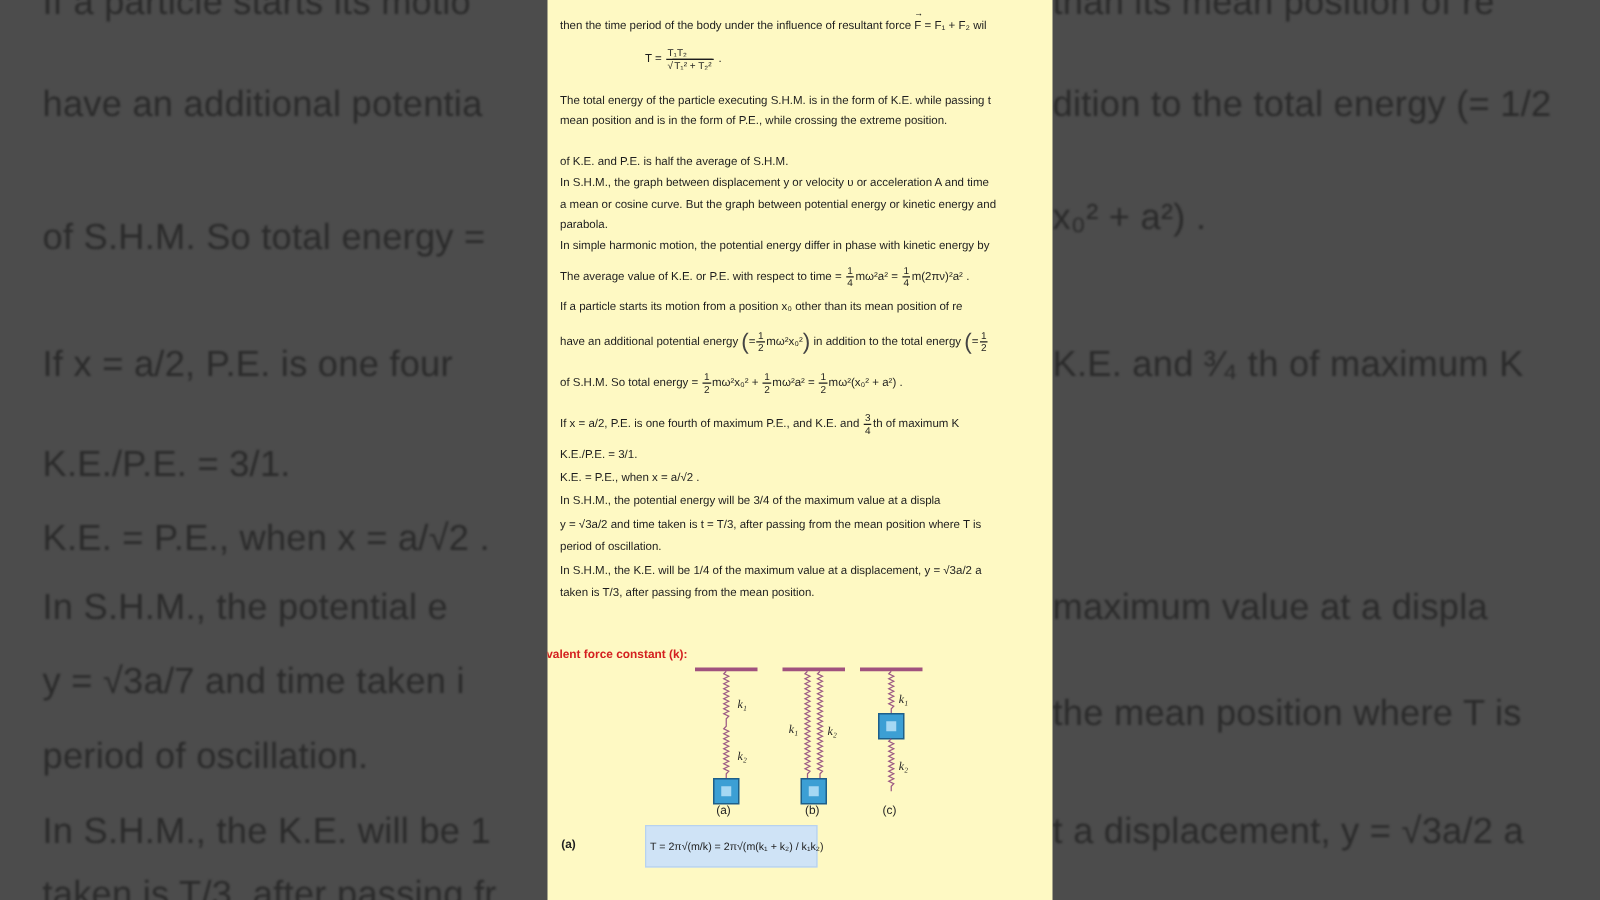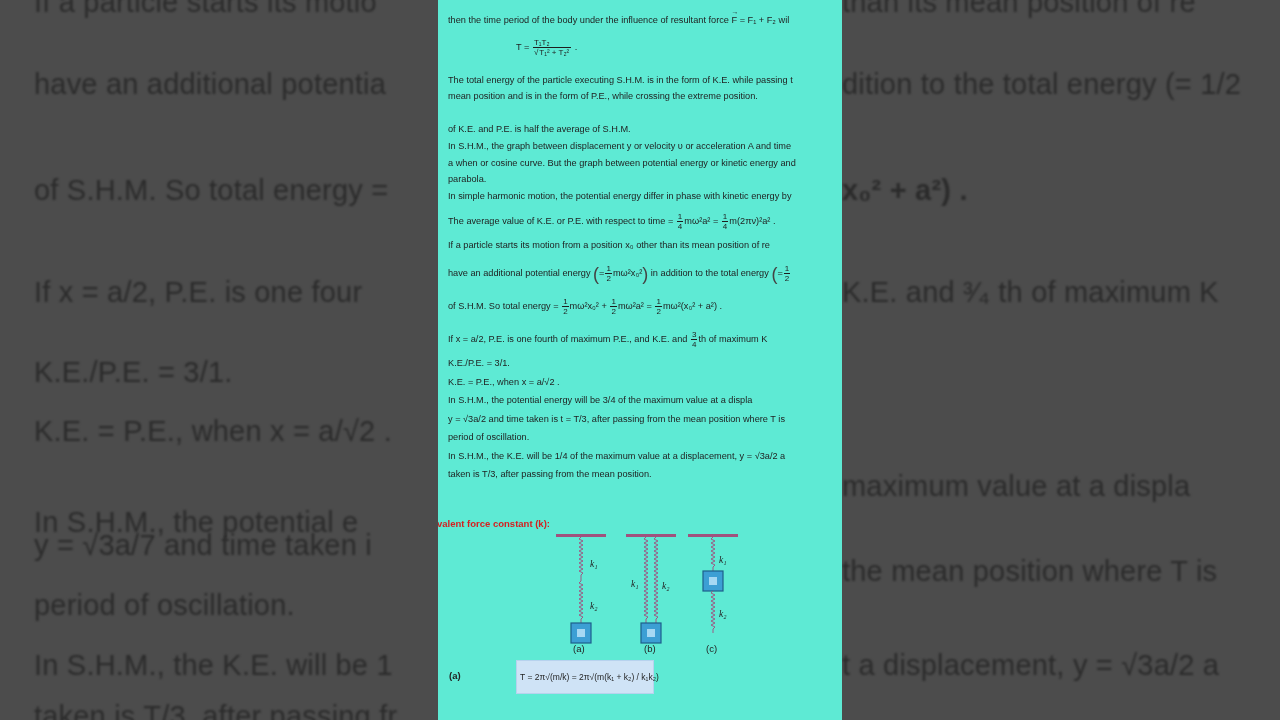--- a/index.html
+++ b/index.html
@@ -6,21 +6,21 @@
     html, body { width: 1280px; height: 720px; overflow: hidden; background: #4b4b4b; }
     body { position: relative; font-family: "Liberation Sans", "DejaVu Sans", sans-serif; }
 
     
     .bg { position: absolute; inset: 0; background: #4c4c4c; overflow: hidden; }
     .bg-line { position: absolute; font-size: 29px; color: #2b2b2b; white-space: nowrap; filter: blur(0.8px); letter-spacing: 0.2px; }
     .bg-left { left: 34px; }
     .bg-right { left: 842px; }
 
     
-    .page { position: absolute; left: 438px; top: 0; width: 404px; height: 720px; background: #5eead4; overflow: hidden; }
+    .page { position: absolute; left: 438px; top: 0; width: 404px; height: 720px; background: #fef9c3; overflow: hidden; }
     .ln { position: absolute; left: 10px; font-size: 9.2px; color: #1e1e1e; white-space: nowrap; line-height: 12px; }
     .frac { display: inline-block; vertical-align: middle; text-align: left; font-size: 8px; line-height: 9px; margin: 0 1px; }
     .frac .num { display: block; border-bottom: 0.8px solid #1e1e1e; padding: 0 1px; }
     .frac .den { display: block; padding: 0 1px; }
     .paren { font-size: 18px; font-weight: 300; color: #444; vertical-align: middle; }
     .vec { position: relative; display: inline-block; }
     .vec::before { content: "→"; position: absolute; top: -8px; left: 0; font-size: 7px; }
     .sqrt { border-top: 0.8px solid #1e1e1e; padding: 0 1px; }
 
     .heading-red { position: absolute; left: -1px; top: 518px; color: #d42020; font-weight: bold; font-size: 9.5px; white-space: nowrap; }
@@ -37,30 +37,30 @@
 <body>
 
 <div class="bg">
   <div id="bg-left-container">
       <div class="bg-line bg-left" style="top: -14px;">If a particle starts its motio</div>
       <div class="bg-line bg-left" style="top: 68px;">have an additional potentia</div>
       <div class="bg-line bg-left" style="top: 174px;">of S.H.M. So total energy = </div>
       <div class="bg-line bg-left" style="top: 276px;">If x = a/2, P.E. is one four</div>
       <div class="bg-line bg-left" style="top: 356px;">K.E./P.E. = 3/1.</div>
       <div class="bg-line bg-left" style="top: 415px;">K.E. = P.E., when x = a/√2 .</div>
-      <div class="bg-line bg-left" style="top: 470px; margin-top: 36px;">In S.H.M., the potential e</div>
+      <div class="bg-line bg-left" style="top: 470px;">In S.H.M., the potential e</div>
       <div class="bg-line bg-left" style="top: 529px;">y = √3a/7  and time taken i</div>
       <div class="bg-line bg-left" style="top: 589px;">period of oscillation.</div>
       <div class="bg-line bg-left" style="top: 649px;">In S.H.M., the K.E. will be 1</div>
       <div class="bg-line bg-left" style="top: 700px;">taken is T/3, after passing fr</div>
     </div>
   <div id="bg-right-container">
       <div class="bg-line bg-right" style="top: -14px;"> than its mean position of re</div>
       <div class="bg-line bg-right" style="top: 68px;">dition to the total energy  (= 1/2</div>
-      <div class="bg-line bg-right" style="top: 174px; font-weight: bold;">x₀² + a²) .</div>
+      <div class="bg-line bg-right" style="top: 158px;">x₀² + a²) .</div>
       <div class="bg-line bg-right" style="top: 276px;">K.E. and  ³⁄₄ th  of maximum K</div>
       <div class="bg-line bg-right" style="top: 470px;"> maximum  value  at  a  displa</div>
       <div class="bg-line bg-right" style="top: 555px;"> the mean position where T is</div>
       <div class="bg-line bg-right" style="top: 649px;">t a displacement,  y = √3a/2  a</div>
     </div>
 </div>
 
 <div class="page">
 
   <div class="ln" style="top:14px;">
@@ -71,21 +71,21 @@
 
   <div class="ln" style="top:38px; left:78px;">
     <span>T =</span>
     <span class="frac"><span class="num">T₁T₂</span><span class="den">√<span class="sqrt">T₁² + T₂²</span></span></span> .
   </div>
 
   <div class="ln" style="top:74px;">The total energy of the particle executing S.H.M. is in the form of K.E. while passing t</div>
   <div class="ln" style="top:90px;">mean position and is in the form of P.E., while crossing the extreme position.</div>
   <div class="ln" style="top:123px;">of K.E. and P.E. is half the average of S.H.M.</div>
   <div class="ln" style="top:140px;">In S.H.M., the graph between displacement y or velocity υ or acceleration A and time</div>
-  <div class="ln" style="top:157px;">a when or cosine curve. But the graph between potential energy or kinetic energy and</div>
+  <div class="ln" style="top:157px;">a mean or cosine curve. But the graph between potential energy or kinetic energy and</div>
   <div class="ln" style="top:173px;">parabola.</div>
   <div class="ln" style="top:190px;">In simple harmonic motion, the potential energy differ in phase with kinetic energy by</div>
 
   <div class="ln" style="top:212px;">
     <span>The average value of K.E. or P.E. with respect to time =</span>
     <span class="frac"><span class="num">1</span><span class="den">4</span></span><span>mω²a² =</span>
     <span class="frac"><span class="num">1</span><span class="den">4</span></span><span>m(2πν)²a² .</span>
   </div>
 
   <div class="ln" style="top:239px;">If a particle starts its motion from a position x₀ other than its mean position of re</div>

